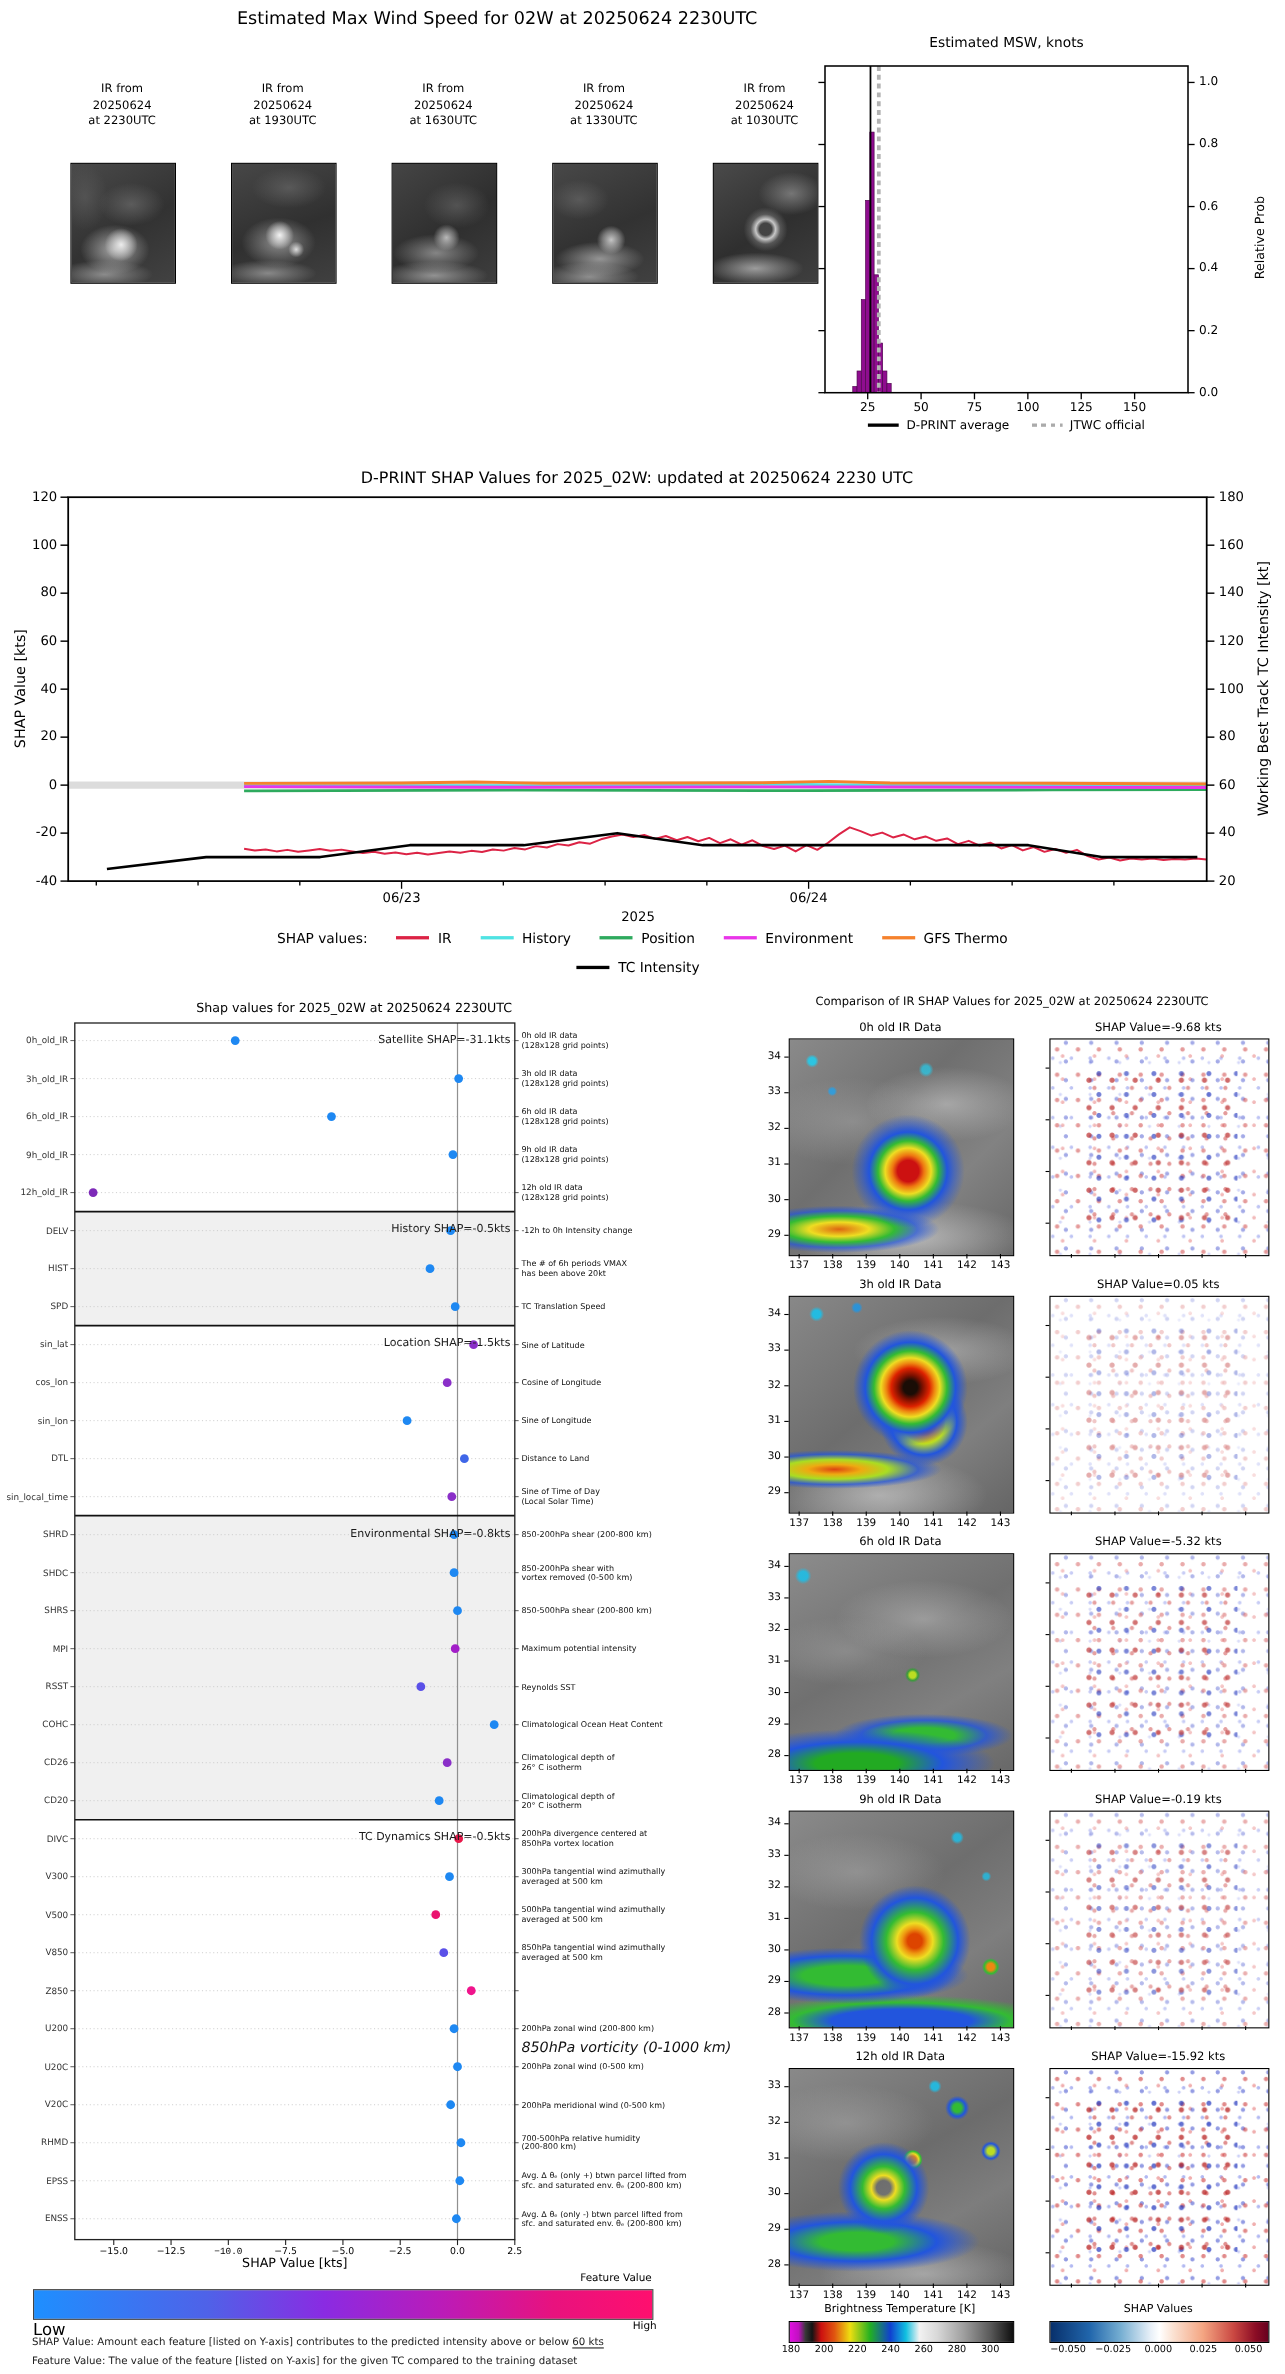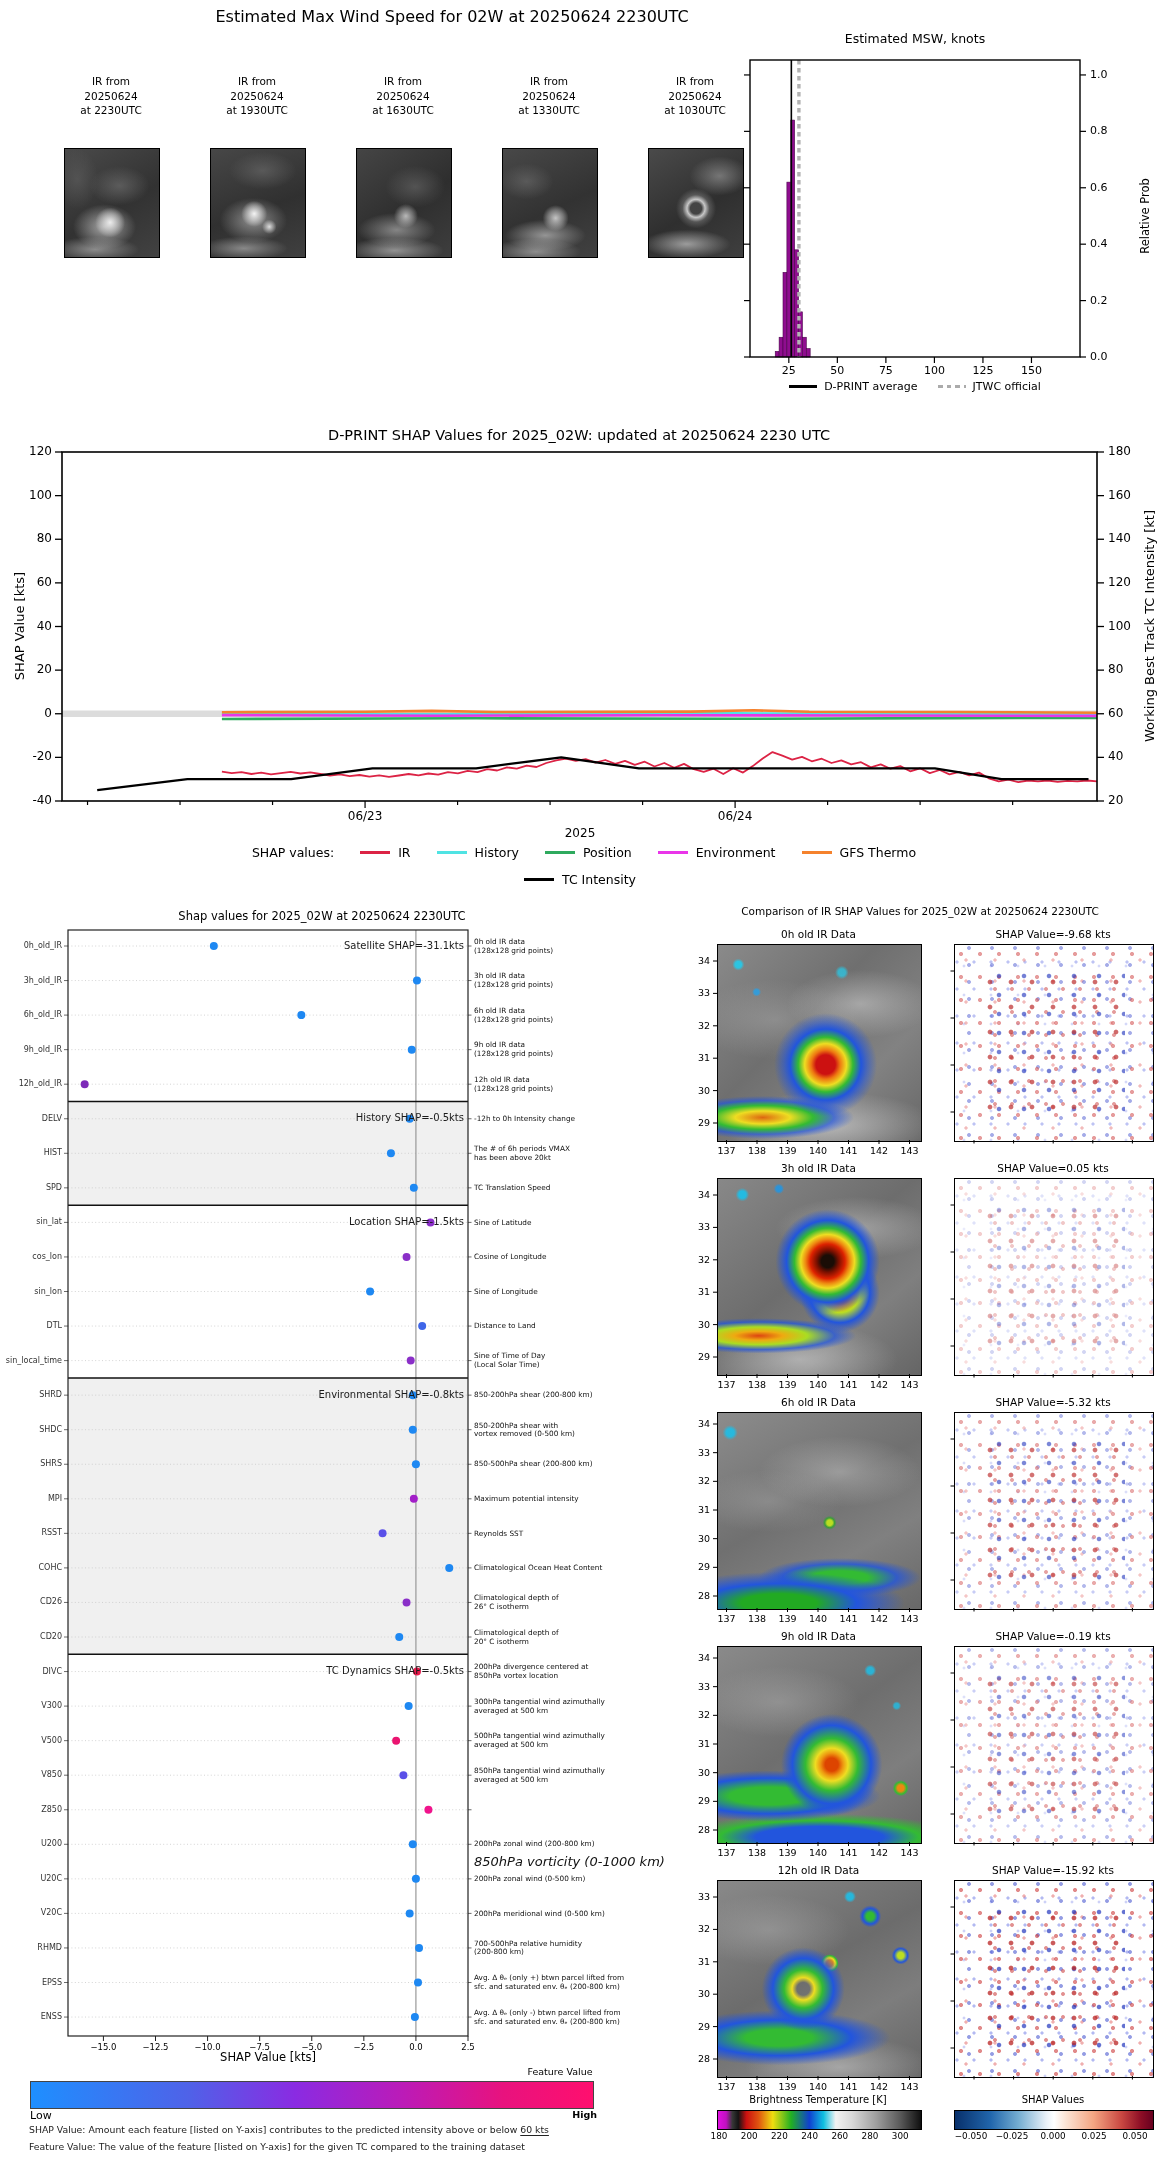--- a/index.html
+++ b/index.html
@@ -424,22 +424,22 @@
       <div class="legitem">
         <span class="ls2" style="background: rgb(0, 0, 0);"></span>
         <span>TC Intensity</span>
       </div>
     </div>
 
   <div class="lbl mid" style="left:322px;top:910px;font-size:11.5px;">Shap values for 2025_02W at 20250624 2230UTC</div>
   <div class="lbl mid" style="left:268px;top:2051px;font-size:11.5px;">SHAP Value [kts]</div>
   <div class="lbl mid" style="left:560px;top:2067px;font-size:9.5px;">Feature Value</div>
   <div class="fvbar"></div>
-  <div class="lbl" style="left:30px;top:2110px;font-size:11px;">Low</div>
-  <div class="lbl" style="right:571px;left:auto;top:2110px;font-size:9.5px;font-weight:bold;">High</div>
+  <div class="lbl" style="left:30px;top:2110px;font-size:15px;">Low</div>
+  <div class="lbl" style="right:571px;left:auto;top:2110px;font-size:9.5px;">High</div>
   <div class="fnote" style="left:29px;top:2124px;text-align:right;"><span>SHAP Value: Amount each feature [listed on Y-axis] contributes to the predicted intensity above or below </span><u>60 kts</u></div>
   <div class="fnote" style="left:29px;top:2141px;"><span>Feature Value: The value of the feature [listed on Y-axis] for the given TC compared to the training dataset</span></div>
 
   <div class="lbl mid" style="left:920px;top:905px;font-size:10.5px;">Comparison of IR SHAP Values for 2025_02W at 20250624 2230UTC</div>
   <div id="comp"></div>
   <div class="lbl mid" style="left:818px;top:2094px;font-size:10px;">Brightness Temperature [K]</div>
   <div class="btbar"></div>
   <div class="lbl mid" style="left:1053px;top:2094px;font-size:10px;">SHAP Values</div>
   <div class="shapcb"></div>
 <div class="thumb-title" style="left: 44px; top: 74px; width: 134px;">IR from
@@ -575,21 +575,21 @@
     <div class="lbl pre" style="left: 474px; top: 1939.75px; font-size: 7.3px; color: rgb(17, 17, 17); line-height: 8.7px;">700-500hPa relative humidity
 (200-800 km)</div>
     <div class="lbl vmid" style="right: 1106px; top: 1982.5px; font-size: 8px; color: rgb(51, 51, 51); padding-left: 25px;">EPSS</div>
     <div class="lbl pre" style="left: 474px; top: 1974.3px; font-size: 7.3px; color: rgb(17, 17, 17); line-height: 8.7px;">Avg. Δ θₑ (only +) btwn parcel lifted from
 sfc. and saturated env. θₑ (200-800 km)</div>
     <div class="lbl vmid" style="right: 1106px; top: 2017.05px; font-size: 8px; color: rgb(51, 51, 51);">ENSS</div>
     <div class="lbl pre" style="left: 474px; top: 2008.85px; font-size: 7.3px; color: rgb(17, 17, 17); line-height: 8.7px;">Avg. Δ θₑ (only -) btwn parcel lifted from
 sfc. and saturated env. θₑ (200-800 km)</div>
     <div class="lbl mid" style="left: 103.417px; top: 2043px; font-size: 8.5px;">−15.0</div>
     <div class="lbl mid" style="left: 155.5px; top: 2043px; font-size: 8.5px;">−12.5</div>
-    <div class="lbl mid" style="left: 207.583px; top: 2043px; font-size: 8.5px;">−10.0</div>
+    <div class="lbl mid" style="left: 207.583px; top: 2043px; font-size: 8.5px; font-family: Liberation Mono, monospace;">−10.0</div>
     <div class="lbl mid" style="left: 259.667px; top: 2043px; font-size: 8.5px; text-align: right;">−7.5</div>
     <div class="lbl mid" style="left: 311.75px; top: 2043px; font-size: 8.5px;">−5.0</div>
     <div class="lbl mid" style="left: 363.833px; top: 2043px; font-size: 8.5px;">−2.5</div>
     <div class="lbl mid" style="left: 415.917px; top: 2043px; font-size: 8.5px;">0.0</div>
     <div class="lbl mid" style="left: 468px; top: 2043px; font-size: 8.5px;">2.5</div>
     <div class="lbl mid" style="left: 818.5px; top: 928px; font-size: 10.5px;">0h old IR Data</div>
     <div class="lbl mid" style="left: 1053px; top: 928px; font-size: 10.5px;">SHAP Value=-9.68 kts</div>
     <div class="irdata ird0" style="left: 717px; top: 944px;"></div>
     <div class="lbl vmid" style="right: 458px; top: 961px; font-size: 9.5px;">34</div>
     <div class="lbl vmid" style="right: 458px; top: 993.4px; font-size: 9.5px;">33</div>

